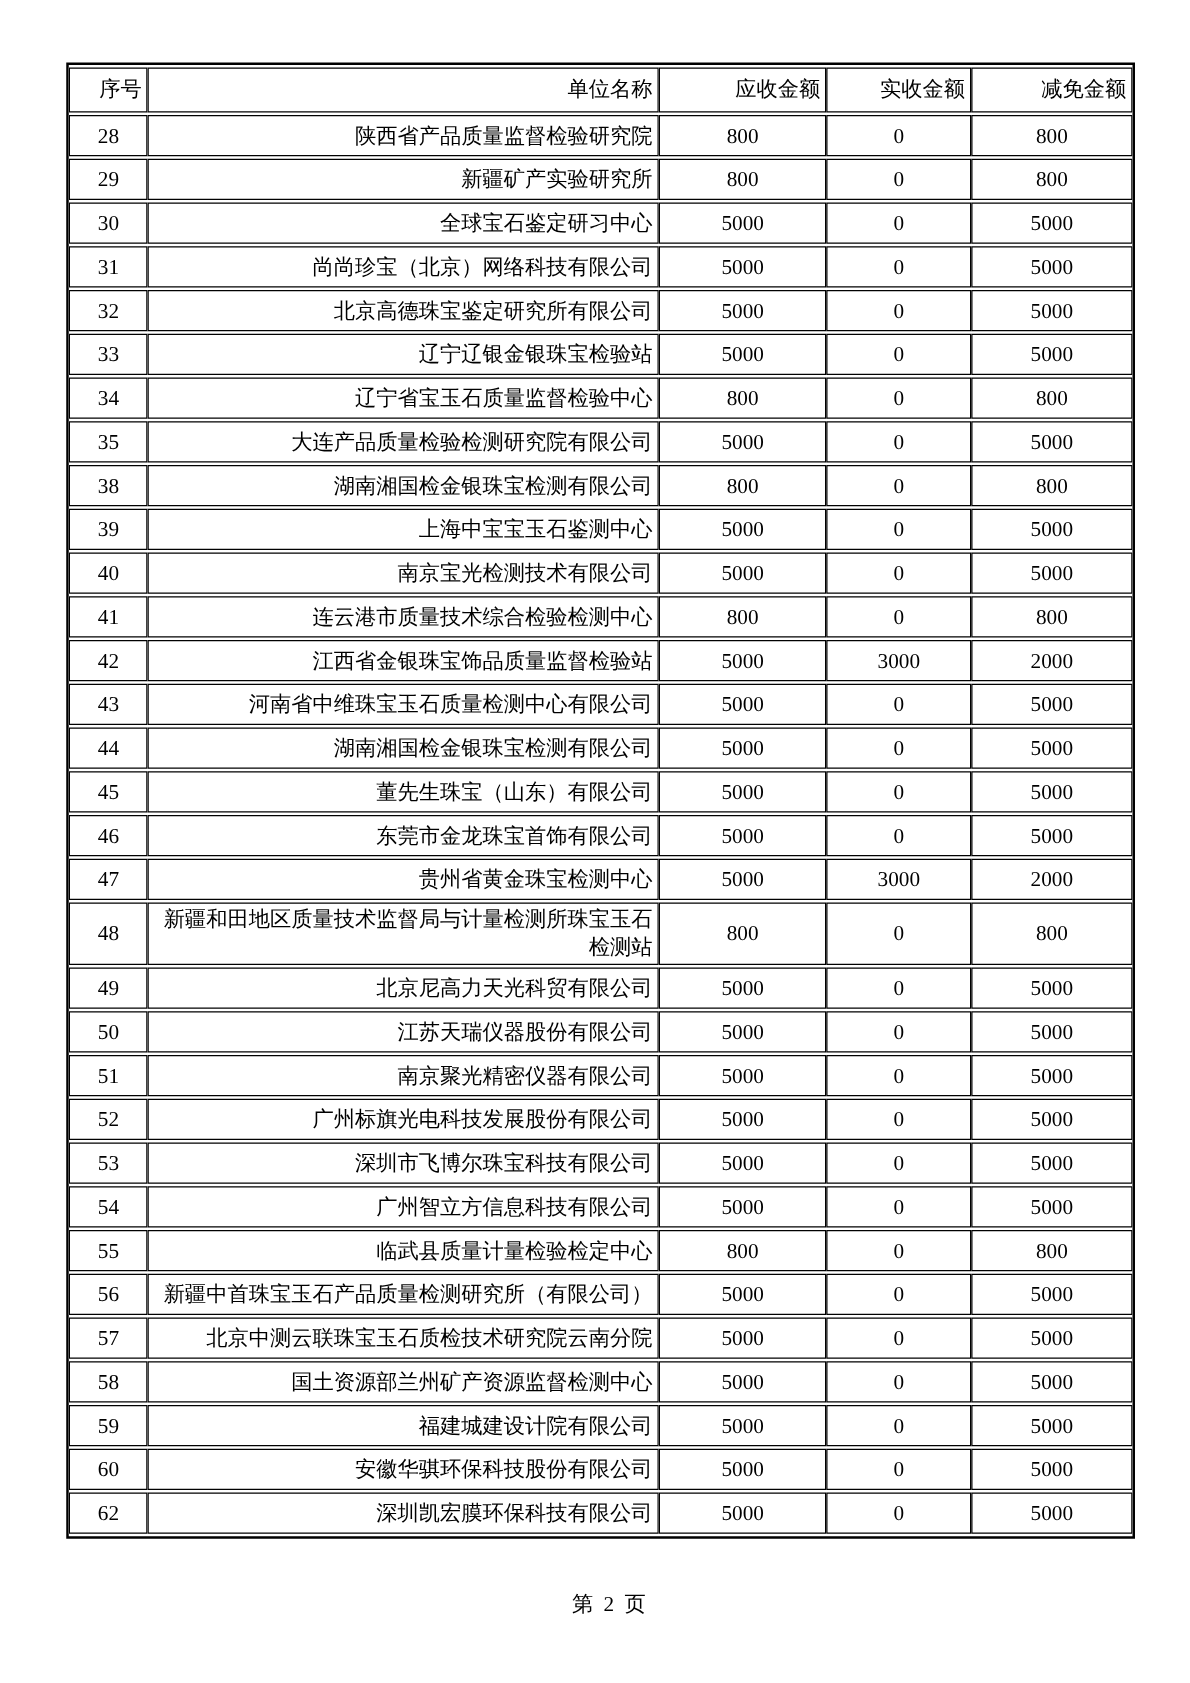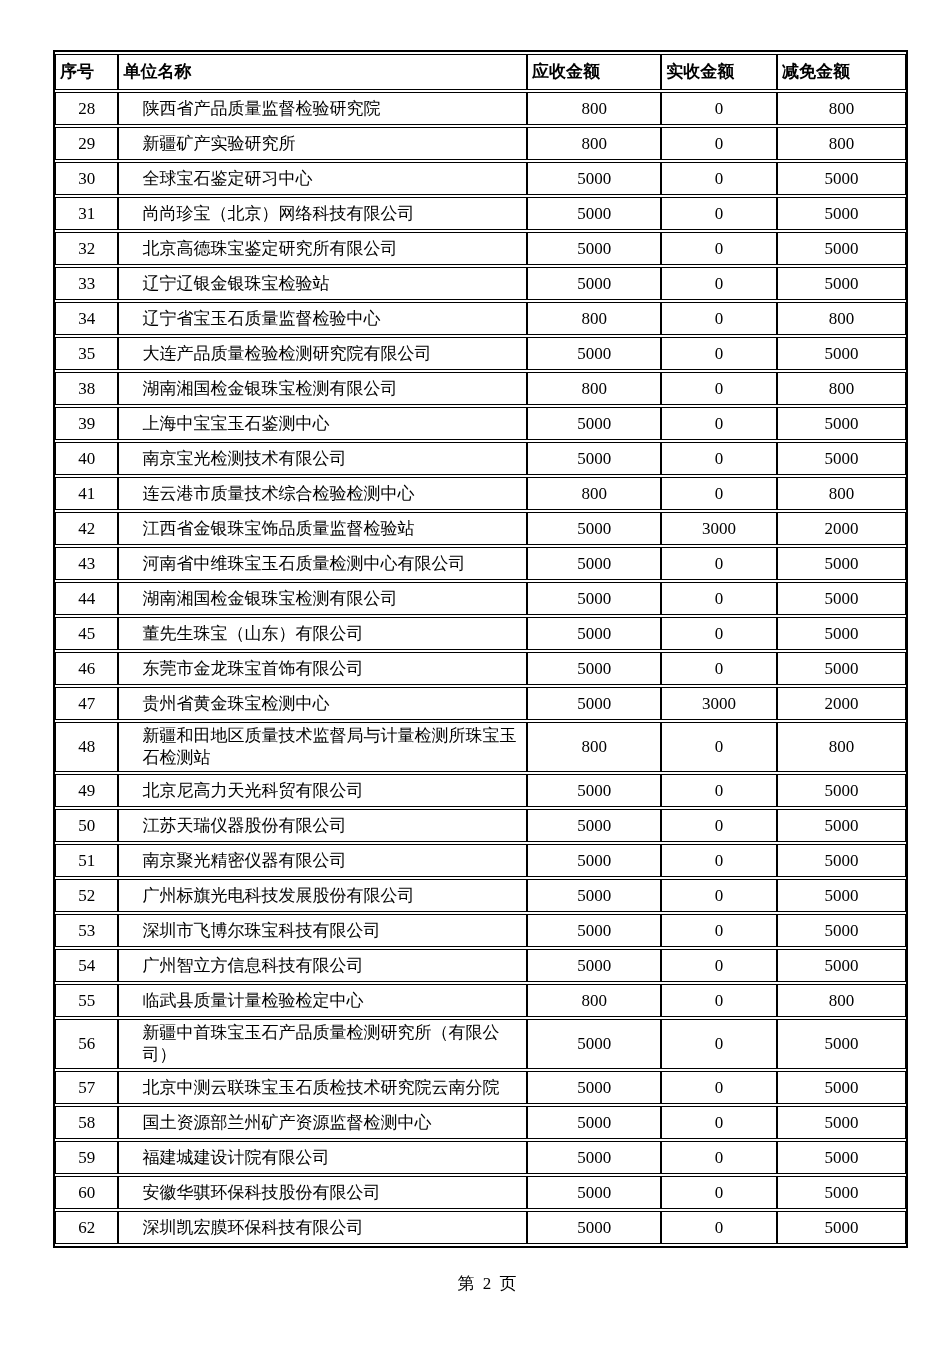--- a/index.html
+++ b/index.html
@@ -31,32 +31,32 @@
   table.fee-table th,
   table.fee-table td {
     border: 1px solid #000000;
     font-size: 17px;
     line-height: 22px;
     padding: 2px 4px;
     overflow: hidden;
     background: #ffffff;
   }
   table.fee-table thead th {
-    font-weight: bold;
-    text-align: left;
+    font-weight: normal;
+    text-align: right;
     height: 30px;
   }
   table.fee-table tbody td {
     height: 27px;
     text-align: center;
     font-weight: normal;
   }
   table.fee-table tbody td.name-cell {
-    text-align: left;
-    padding-left: 23px;
+    text-align: right;
+    padding-left: 0;
     white-space: pre-line;
   }
   .col-no    { width: 62px;  }
   .col-name  { width: 399px; }
   .col-recv  { width: 131px; }
   .col-paid  { width: 113px; }
   .col-red   { width: 126px; }
   .footer {
     position: absolute;
     left: 0;

